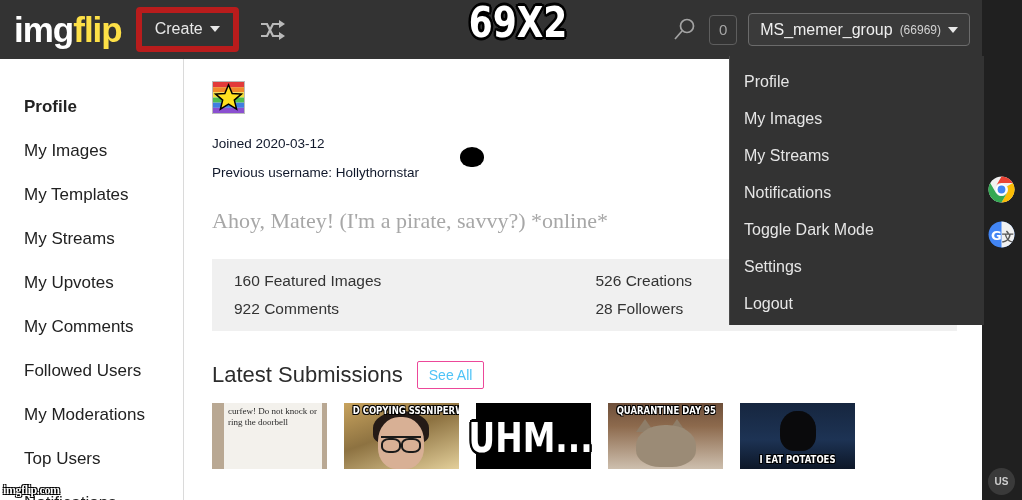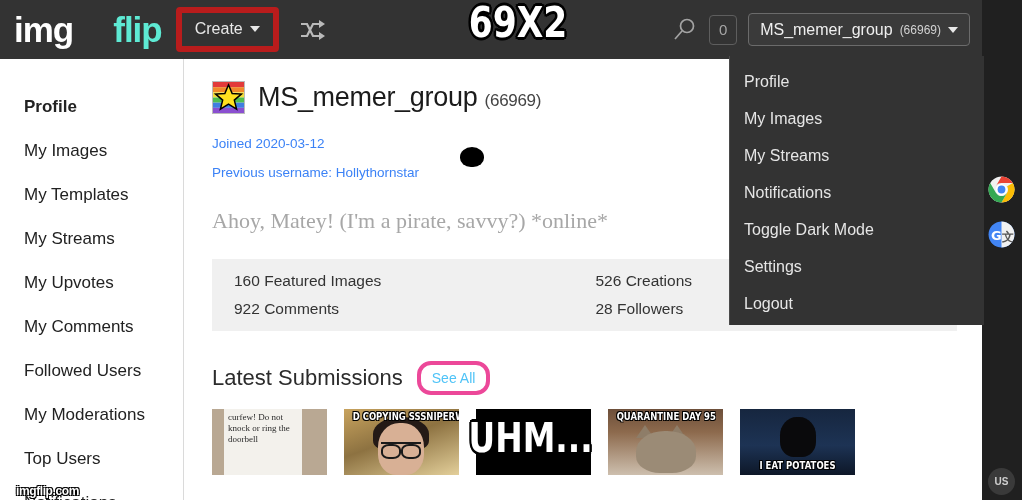--- a/index.html
+++ b/index.html
@@ -17,21 +17,21 @@
     background: #333333;
     display: flex; align-items: center;
   }
   #logo {
     margin-left: 14px;
     font-size: 35px; font-weight: bold; letter-spacing: -1px;
     line-height: 1;
     font-family: "Liberation Sans", sans-serif;
   }
   #logo .img { color: #ffffff; }
-  #logo .flip { color: #5eead4; margin-left: 40px; }
+  #logo .flip { color: #fde047; }
   .create-btn {
     margin-left: 14px;
     border: 6px solid #b91c1c; border-radius: 4px;
     color: #e8e8e8; font-size: 16px;
     padding: 7px 13px 8px 13px;
     background: transparent;
     display: flex; align-items: center; gap: 7px;
     cursor: pointer;
   }
   .caret-down {
@@ -128,43 +128,43 @@
     border: 1px solid #bbb;
   }
   #username { font-size: 27px; color: #1b1b1b; letter-spacing: -.3px; }
   #username .uid { font-size: 17px; color: #444; }
   #scribble {
     position: absolute; left: 276px; top: 88px;
     width: 24px; height: 20px; background: #000;
     border-radius: 50% 50% 45% 45%;
     z-index: 5;
   }
-  .meta-line { color: #3b82f6; font-size: 13.5px; margin-top: 14px; }
+  .meta-line { color: #0f172a; font-size: 13.5px; margin-top: 14px; }
   #meta1 { margin-top: 22px; }
   #bio {
     font-family: "Liberation Serif", serif;
     font-size: 22px; color: #a7a7a7;
     margin-top: 28px;
   }
   #stats {
     margin-top: 25px; width: 745px; height: 72px;
     background: #f0f0f0;
     display: grid; grid-template-columns: 1fr 1fr;
     align-content: center; row-gap: 10px;
     padding: 0 0 0 22px;
   }
   #stats .st { color: #333; font-size: 15.5px; }
 
   #latest {
     margin-top: 30px; display: flex; align-items: center; gap: 14px;
   }
   #latest-title { font-size: 22px; color: #2c2c2c; }
   #see-all {
-    border: 4px solid #ec4899; color: #4fc3f7; background: #fff;
-    font-size: 14px; padding: 5px 11px; border-radius: 14px; cursor: pointer;
+    border: 1px solid #ec4899; color: #4fc3f7; background: #fff;
+    font-size: 14px; padding: 5px 11px; border-radius: 2px; cursor: pointer;
   }
 
   #thumbs { margin-top: 14px; display: flex; gap: 17px; }
   .thumb {
     width: 115px; height: 66px; flex-shrink: 0;
     position: relative; overflow: hidden; background: #111;
   }
   .thumb .cap {
     position: absolute; left: 0; right: 0; width: 100%;
     font-family: "DejaVu Sans", sans-serif;
@@ -173,21 +173,21 @@
     transform: scaleX(.85);
     text-shadow: 1px 1px 0 #000, -1px 1px 0 #000, 1px -1px 0 #000, -1px -1px 0 #000;
     white-space: nowrap;
   }
   .cap-top { top: 2px; }
   .cap-bottom { bottom: 4px; }
 
   
   #thumb1 { background: #b9a893; }
   #thumb1 .note {
-    position: absolute; left: 12px; top: 0; width: 78px; height: 66px;
+    position: absolute; left: 12px; top: 0; width: 98px; height: 66px;
     background: #f3f1ec;
     font-family: "Liberation Serif", serif;
     font-size: 9px; color: #2a2a2a; line-height: 11px;
     padding: 3px 4px;
   }
   
   #thumb2 { background: linear-gradient(160deg,#c8a35e 0%,#8d7241 45%,#e3cf9a 100%); }
   #thumb2 .face {
     position: absolute; left: 34px; top: 14px; width: 46px; height: 52px;
     background: #d8b095; border-radius: 46% 46% 40% 40%;
@@ -238,22 +238,22 @@
   #rail-gtrans { top: 221px; }
   #us-badge {
     position: absolute; left: 6px; top: 468px;
     width: 27px; height: 27px; border-radius: 50%;
     background: #3a3a3a; color: #cfcfcf; font-size: 10px; font-weight: bold;
     display: flex; align-items: center; justify-content: center;
   }
 
   
   #watermark {
-    position: absolute; left: 16px; bottom: 2px;
-    font-family: Liberation Sans, sans-serif;
+    position: absolute; left: 3px; bottom: 2px;
+    font-family: Liberation Serif, serif;
     font-size: 12px; font-weight: bold; color: #fff;
     text-shadow: 1px 1px 0 #000, -1px 1px 0 #000, 1px -1px 0 #000, -1px -1px 0 #000;
     z-index: 50; letter-spacing: -.4px;
   }
 </style>
 </head>
 <body>
 
 <div id="screen">
 
@@ -318,21 +318,20 @@
       <div id="profile-head">
         <svg id="avatar" viewBox="0 0 33 33">
           <rect x="0" y="0" width="33" height="5.5" fill="#e23a3a"></rect>
           <rect x="0" y="5.5" width="33" height="5.5" fill="#f08a2a"></rect>
           <rect x="0" y="11" width="33" height="5.5" fill="#f2dd3a"></rect>
           <rect x="0" y="16.5" width="33" height="5.5" fill="#4fbe4f"></rect>
           <rect x="0" y="22" width="33" height="5.5" fill="#3f7ee0"></rect>
           <rect x="0" y="27.5" width="33" height="5.5" fill="#8a4fd0"></rect>
           <polygon points="16.5,3 20.4,12.2 30.2,12.9 22.7,19.3 25.1,28.8 16.5,23.5 7.9,28.8 10.3,19.3 2.8,12.9 12.6,12.2" fill="#ffe11f" stroke="#000" stroke-width="1.6"></polygon>
         </svg>
-        <div id="username"><span>MS_memer_group</span> <span class="uid">(66969)</span></div>
       </div>
       <div id="scribble"></div>
 
       <div class="meta-line" id="meta1">Joined 2020-03-12</div>
       <div class="meta-line">Previous username: Hollythornstar</div>
 
       <div id="bio">Ahoy, Matey! (I'm a pirate, savvy?) *online*</div>
 
       <div id="stats">
         <div class="st">160 Featured Images</div>

